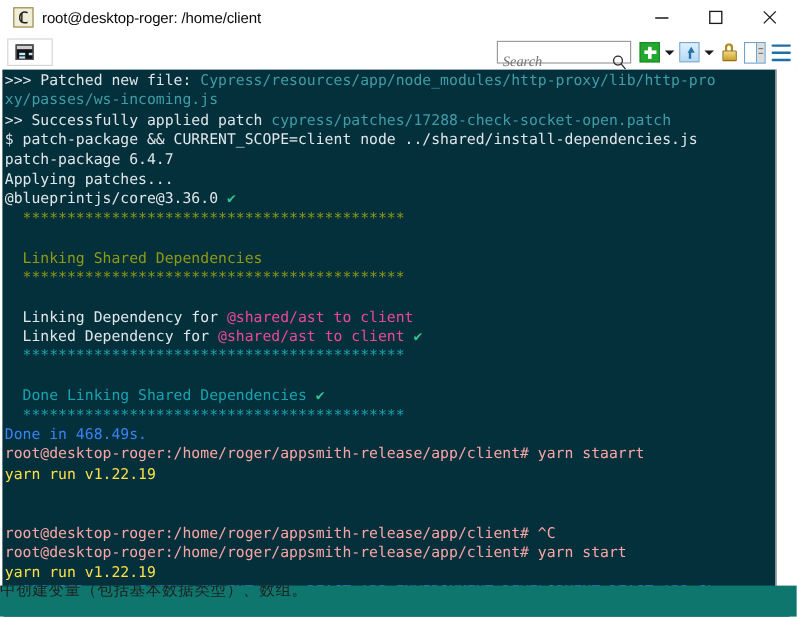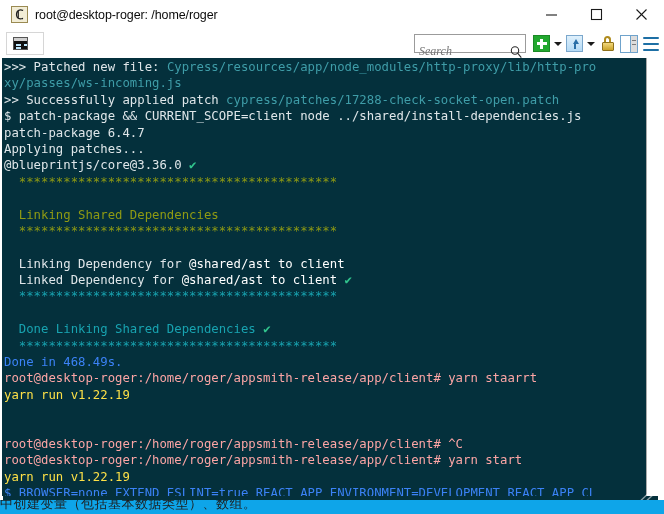--- a/index.html
+++ b/index.html
@@ -313,21 +313,21 @@
     font-family: "DejaVu Sans Mono", monospace;
     font-size: 12.3px;
     line-height: 16.4px;
     white-space: pre;
     color: #d6dde0;
   }
   .ln { height: 16.4px; }
 
   .c-white   { color: #dfe6e9; }
   .c-path    { color: #3f9da8; }
-  .c-dim     { color: #ffffff; }
+  .c-dim     { color: #ec4899; }
   .c-olive   { color: #8f9a13; }
   .c-cyan    { color: #18a3b0; }
   .c-green   { color: #fde047; }
   .c-teal    { color: #3b82f6; }
   .c-check   { color: #31c48d; }
   .c-prompt  { color: #fca5a5; }
 
   
   #statusbar {
     height: 18px;
@@ -354,22 +354,22 @@
   }
   .st-dim { color: #52808c; }
   .st-sub { font-size: 9px; vertical-align: baseline; }
 
   
   #bottom-strip {
     position: absolute;
     left: 0;
     bottom: 0;
     width: 664px;
-    height: 14px;
-    background: #0ea5e9;
+    height: 26px;
+    background: #0f766e;
     overflow: hidden;
   }
   #bottom-cn {
     position: absolute;
     left: 0;
     top: -5px;
     font-family: "DejaVu Sans", sans-serif;
     font-size: 13px;
     color: #1e1e1e;
     white-space: nowrap;
@@ -398,21 +398,21 @@
     pointer-events: none;
   }
 </style>
 </head>
 <body>
 
 <div id="window">
 
   <div id="titlebar">
     <div id="app-icon">ℂ</div>
-    <div id="title-text">root@desktop-roger: /home/roger</div>
+    <div id="title-text">root@desktop-roger: /home/client</div>
     <div class="win-btns">
       <div class="win-btn">
         <svg width="13" height="13" viewBox="0 0 13 13">
           <line x1="1" y1="7" x2="12" y2="7" stroke="#1a1a1a" stroke-width="1.1"></line>
         </svg>
       </div>
       <div class="win-btn">
         <svg width="13" height="13" viewBox="0 0 13 13">
           <rect x="1.5" y="1.5" width="10" height="10" fill="none" stroke="#1a1a1a" stroke-width="1.1"></rect>
         </svg>

